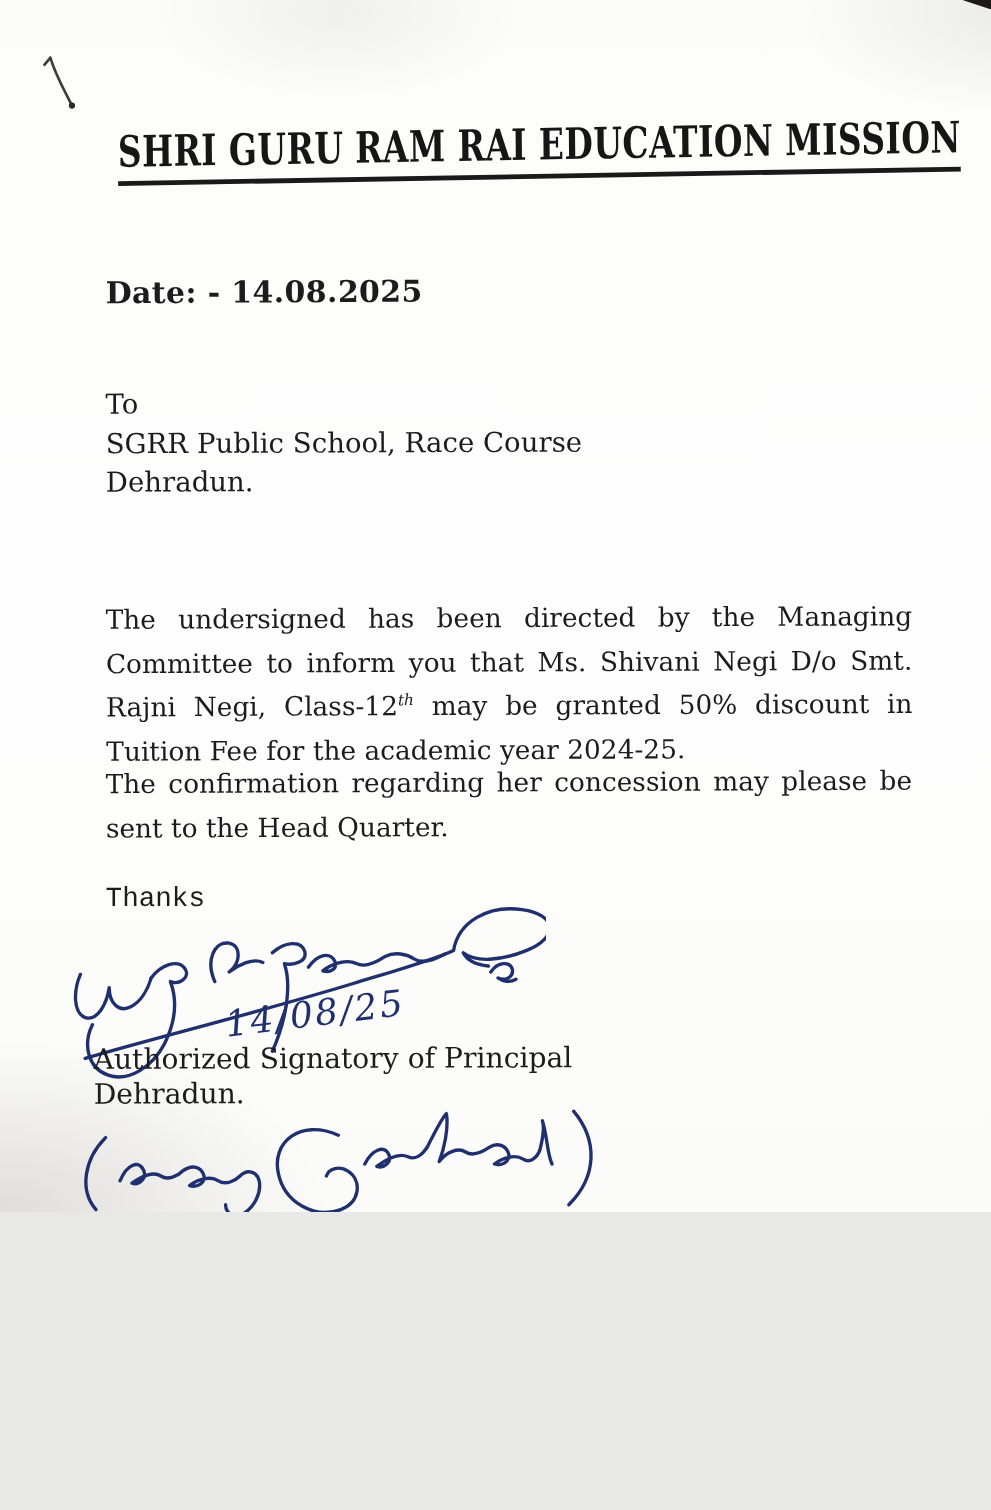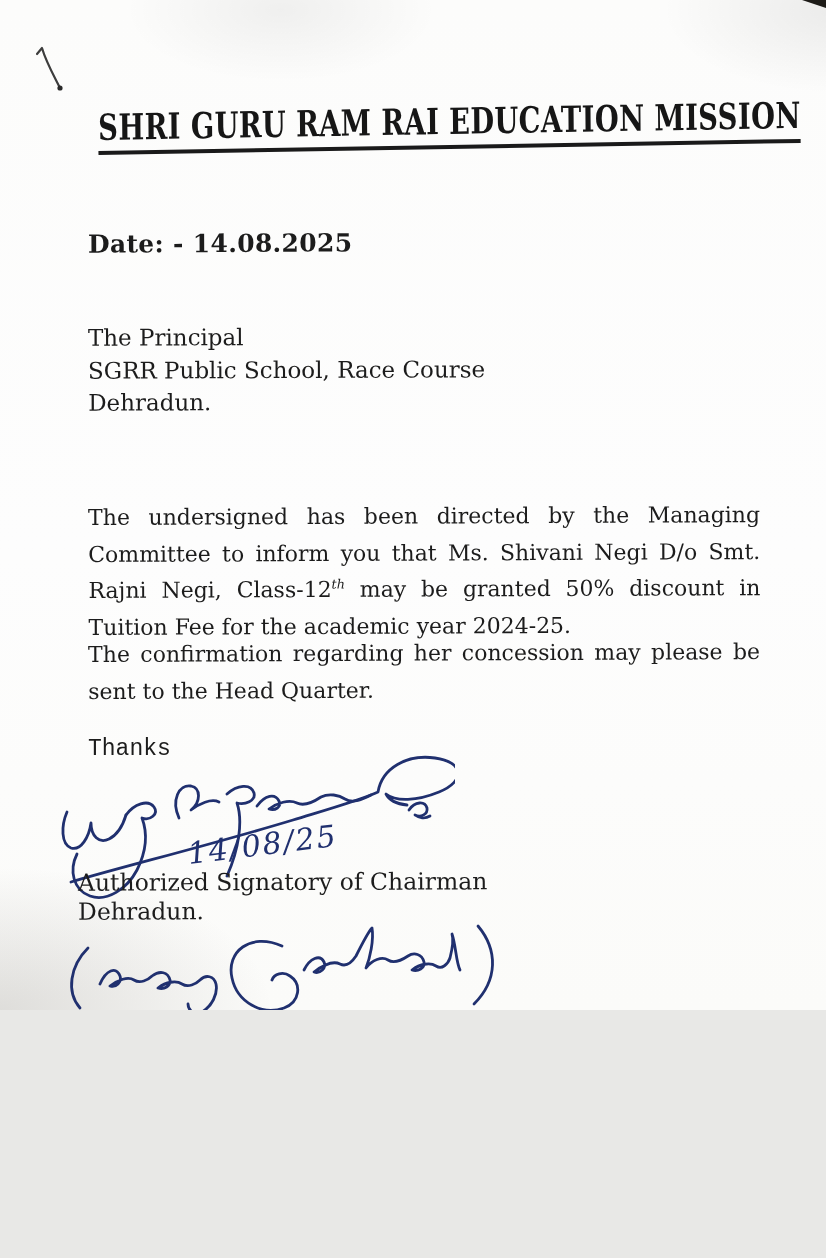--- a/index.html
+++ b/index.html
@@ -104,21 +104,21 @@
 
   <div class="abs corner-notch"></div>
 
   <div class="abs title-wrap">
     <span class="title">SHRI GURU RAM RAI EDUCATION MISSION</span>
   </div>
 
   <div class="abs date-line">Date: - 14.08.2025</div>
 
   <div class="abs recipient">
-    <div>The Principal</div>
+    <div>To</div>
     <div>SGRR Public School, Race Course</div>
     <div>Dehradun.</div>
   </div>
 
   <p class="abs body-para para1"><span>The undersigned has been directed by the Managing Committee to inform you that Ms. Shivani Negi D/o Smt. Rajni Negi, Class-12</span><sup class="sup">th</sup><span> may be granted 50% discount in Tuition Fee for the academic year 2024-25.</span></p>
 
   <p class="abs body-para para2">The confirmation regarding her concession may please be sent to the Head Quarter.</p>
 
   <div class="abs thanks">Thanks</div>
 
@@ -129,21 +129,21 @@
       <path stroke="#20306f" d="M 12 64 C 6 78 6 96 16 100 C 26 103 34 89 36 75 C 36 88 44 96 54 91 C 62 87 68 77 71 67"></path>
       <path stroke="#20306f" d="M 71 67 C 79 56 93 51 99 59 C 104 66 95 73 87 70 C 93 86 91 104 82 122 C 72 141 52 154 35 148 C 18 142 14 122 22 106"></path>
       <path stroke="#20306f" d="M 124 70 C 116 52 124 36 136 38 C 146 40 146 54 136 62 C 144 56 156 50 164 54"></path>
       <path stroke="#20306f" d="M 172 46 C 182 37 196 35 199 45 C 201 53 190 57 182 55 C 188 73 184 101 172 128"></path>
       <path stroke="#20306f" d="M 202 58 C 210 47 220 45 224 53 C 227 59 220 63 214 61 C 222 55 234 51 242 55 C 250 59 260 53 266 49 C 274 45 284 47 290 51 C 298 56 308 51 316 47"></path>
     </g>
     <text class="hand-date" fill="#20306f" x="134" y="116" transform="rotate(-7 134 116)">14/08/25</text>
   </svg>
 
   <div class="abs signatory">
-    <div>Authorized Signatory of Chairman</div>
+    <div>Authorized Signatory of Principal</div>
     <div>Dehradun.</div>
   </div>
 
   <svg class="overlay" style="left:62px; top:916px;" width="450" height="105" viewBox="0 0 450 105">
     <g fill="none" stroke-width="2.8" stroke-linecap="round" stroke-linejoin="round">
       <path stroke="#20306f" d="M 26 32 C 8 50 4 76 18 92"></path>
       <path stroke="#20306f" d="M 38 68 C 44 54 54 50 58 60 C 60 66 54 72 48 70 C 56 64 66 60 72 64 C 78 68 86 64 90 60 C 98 54 106 56 108 64 C 109 70 102 74 96 72 C 104 66 114 64 120 68 C 126 72 134 68 138 64 C 144 58 152 60 154 68 C 156 78 150 90 140 96 C 132 100 126 94 126 88"></path>
       <path stroke="#20306f" d="M 220 30 C 188 16 164 36 170 62 C 175 86 200 100 222 92 C 238 86 240 68 228 60 C 221 55 212 58 210 64"></path>
       <path stroke="#20306f" d="M 242 54 C 248 42 258 38 262 46 C 265 52 258 58 252 56 C 260 50 270 44 278 48 C 284 51 290 46 294 40 C 298 32 306 16 310 12 C 312 24 308 42 304 52 C 310 44 320 40 326 44 C 332 48 340 44 346 40 C 352 36 360 38 362 46 C 363 52 356 56 350 54 C 358 48 368 46 374 50 C 380 54 386 48 388 42 C 390 34 392 24 390 18 C 394 30 394 46 398 54"></path>
       <path stroke="#20306f" d="M 416 10 C 436 34 436 64 412 88"></path>

